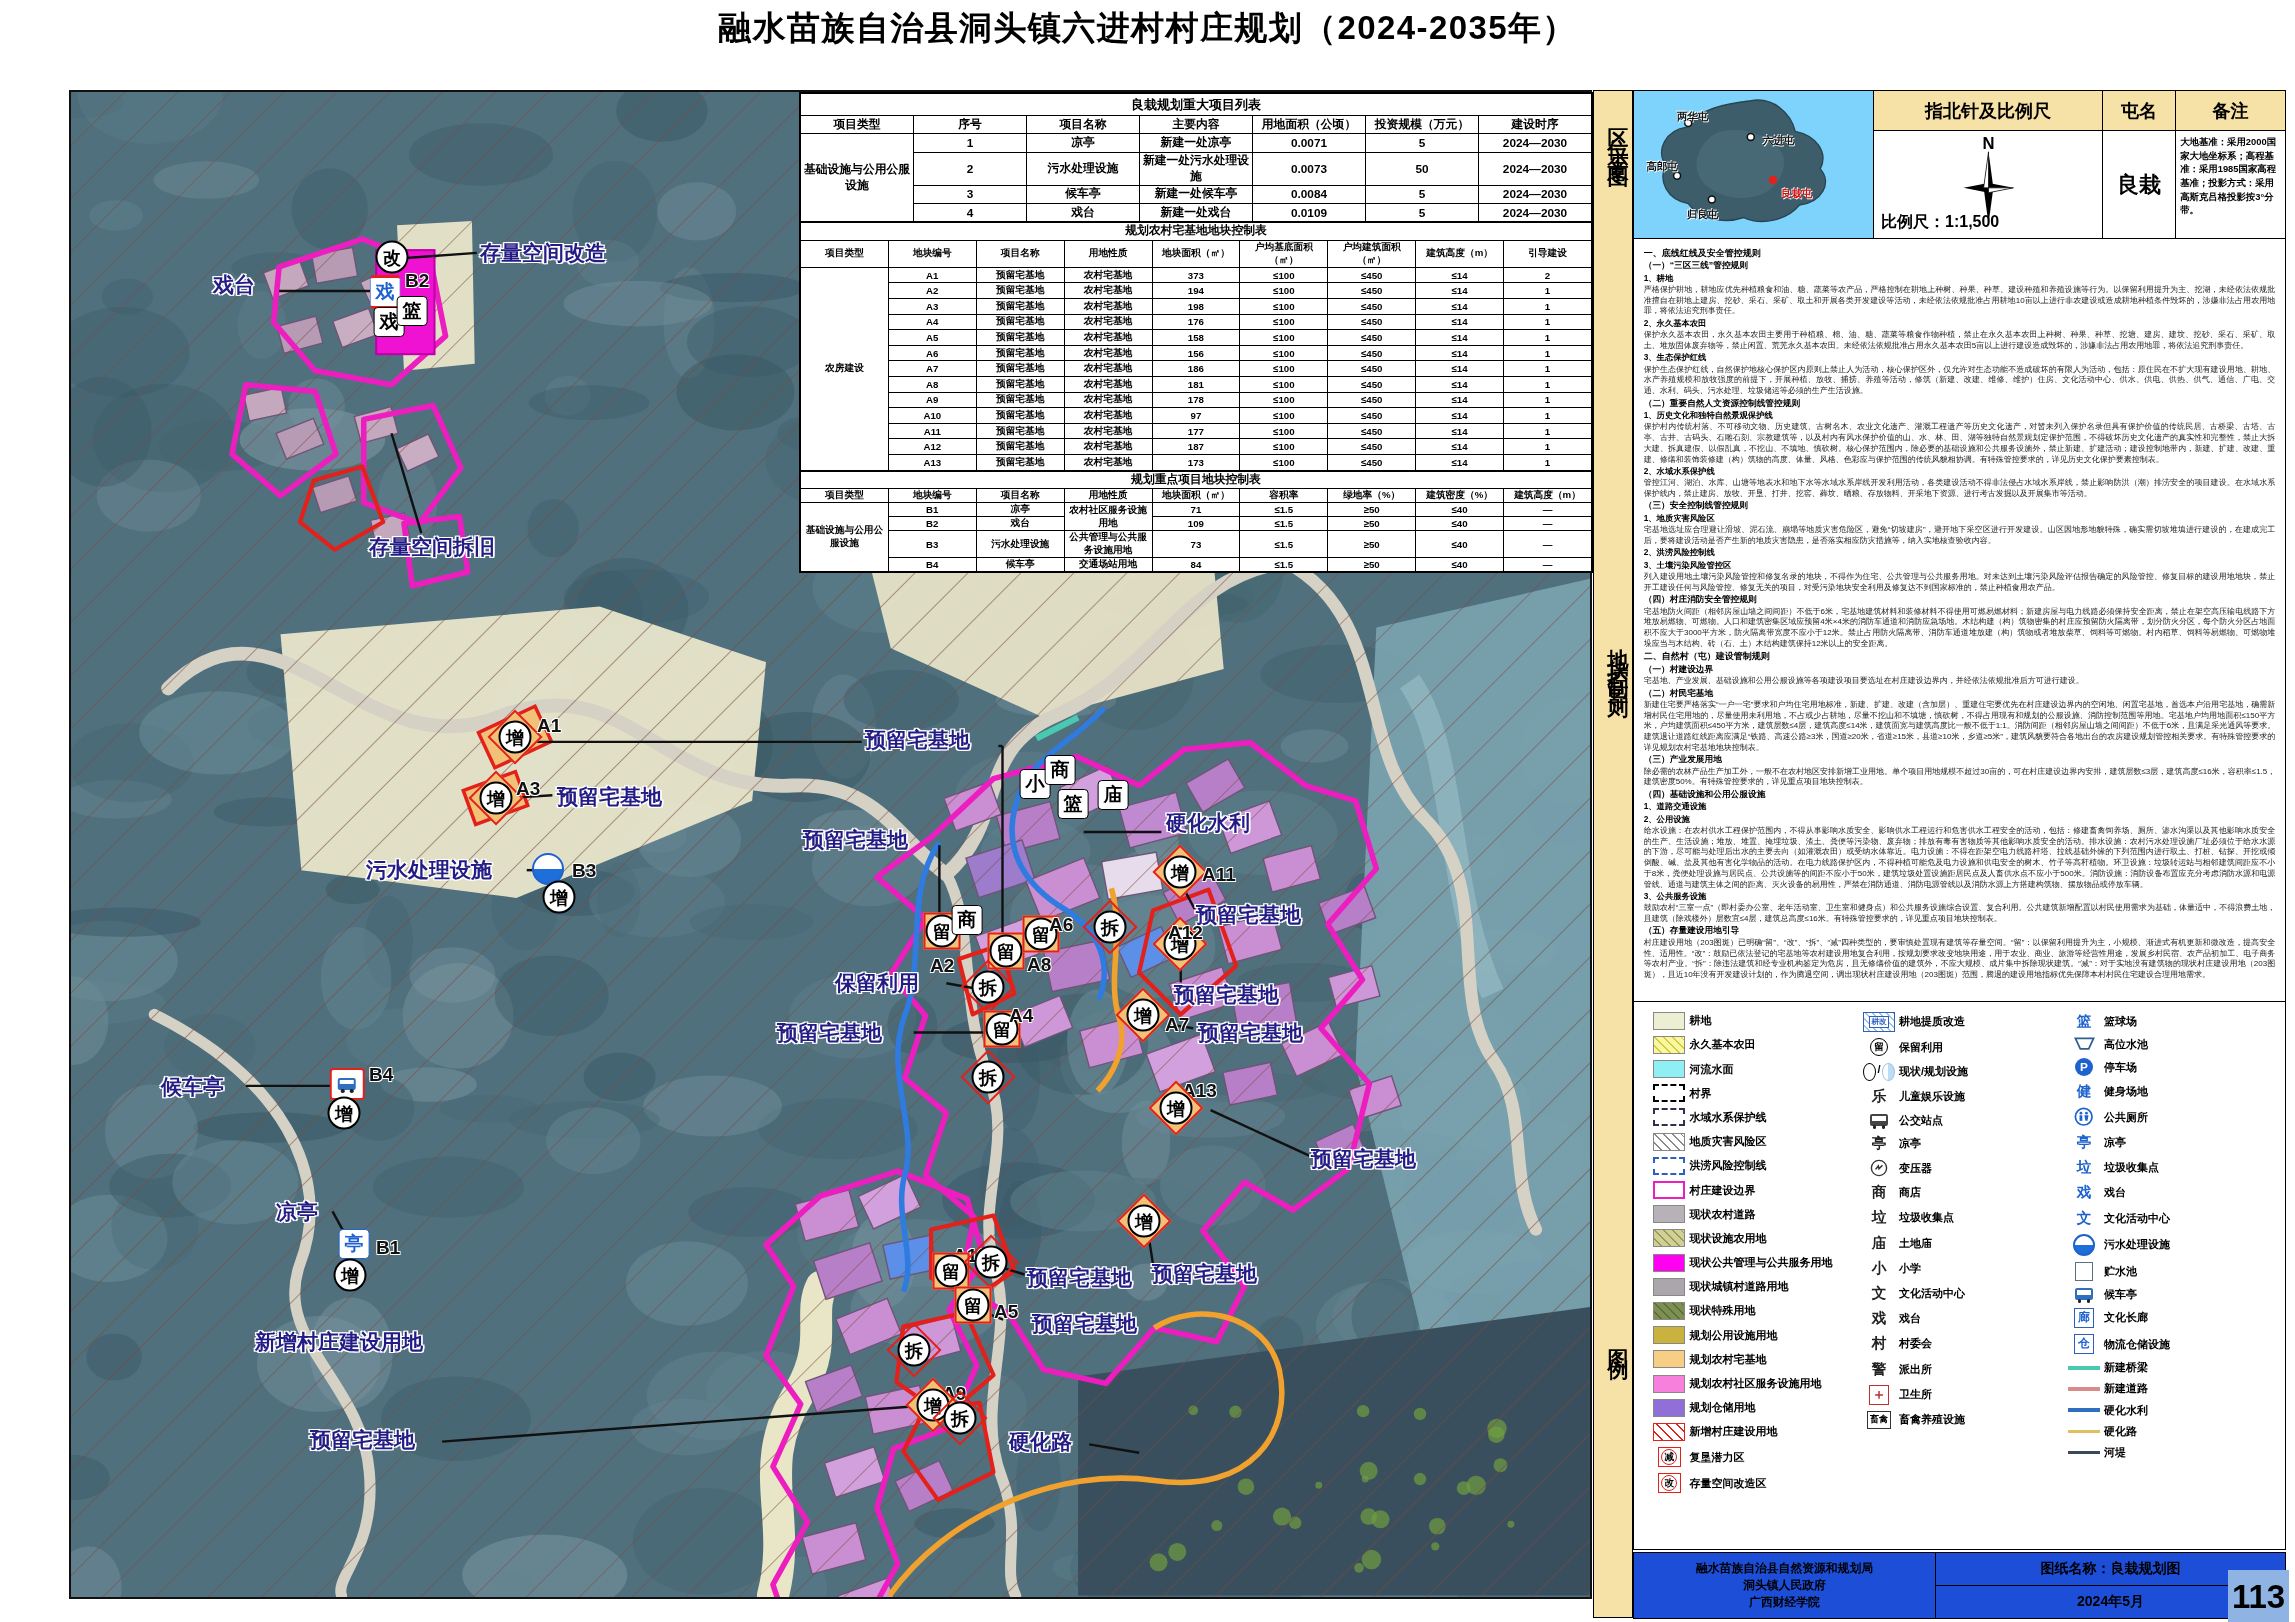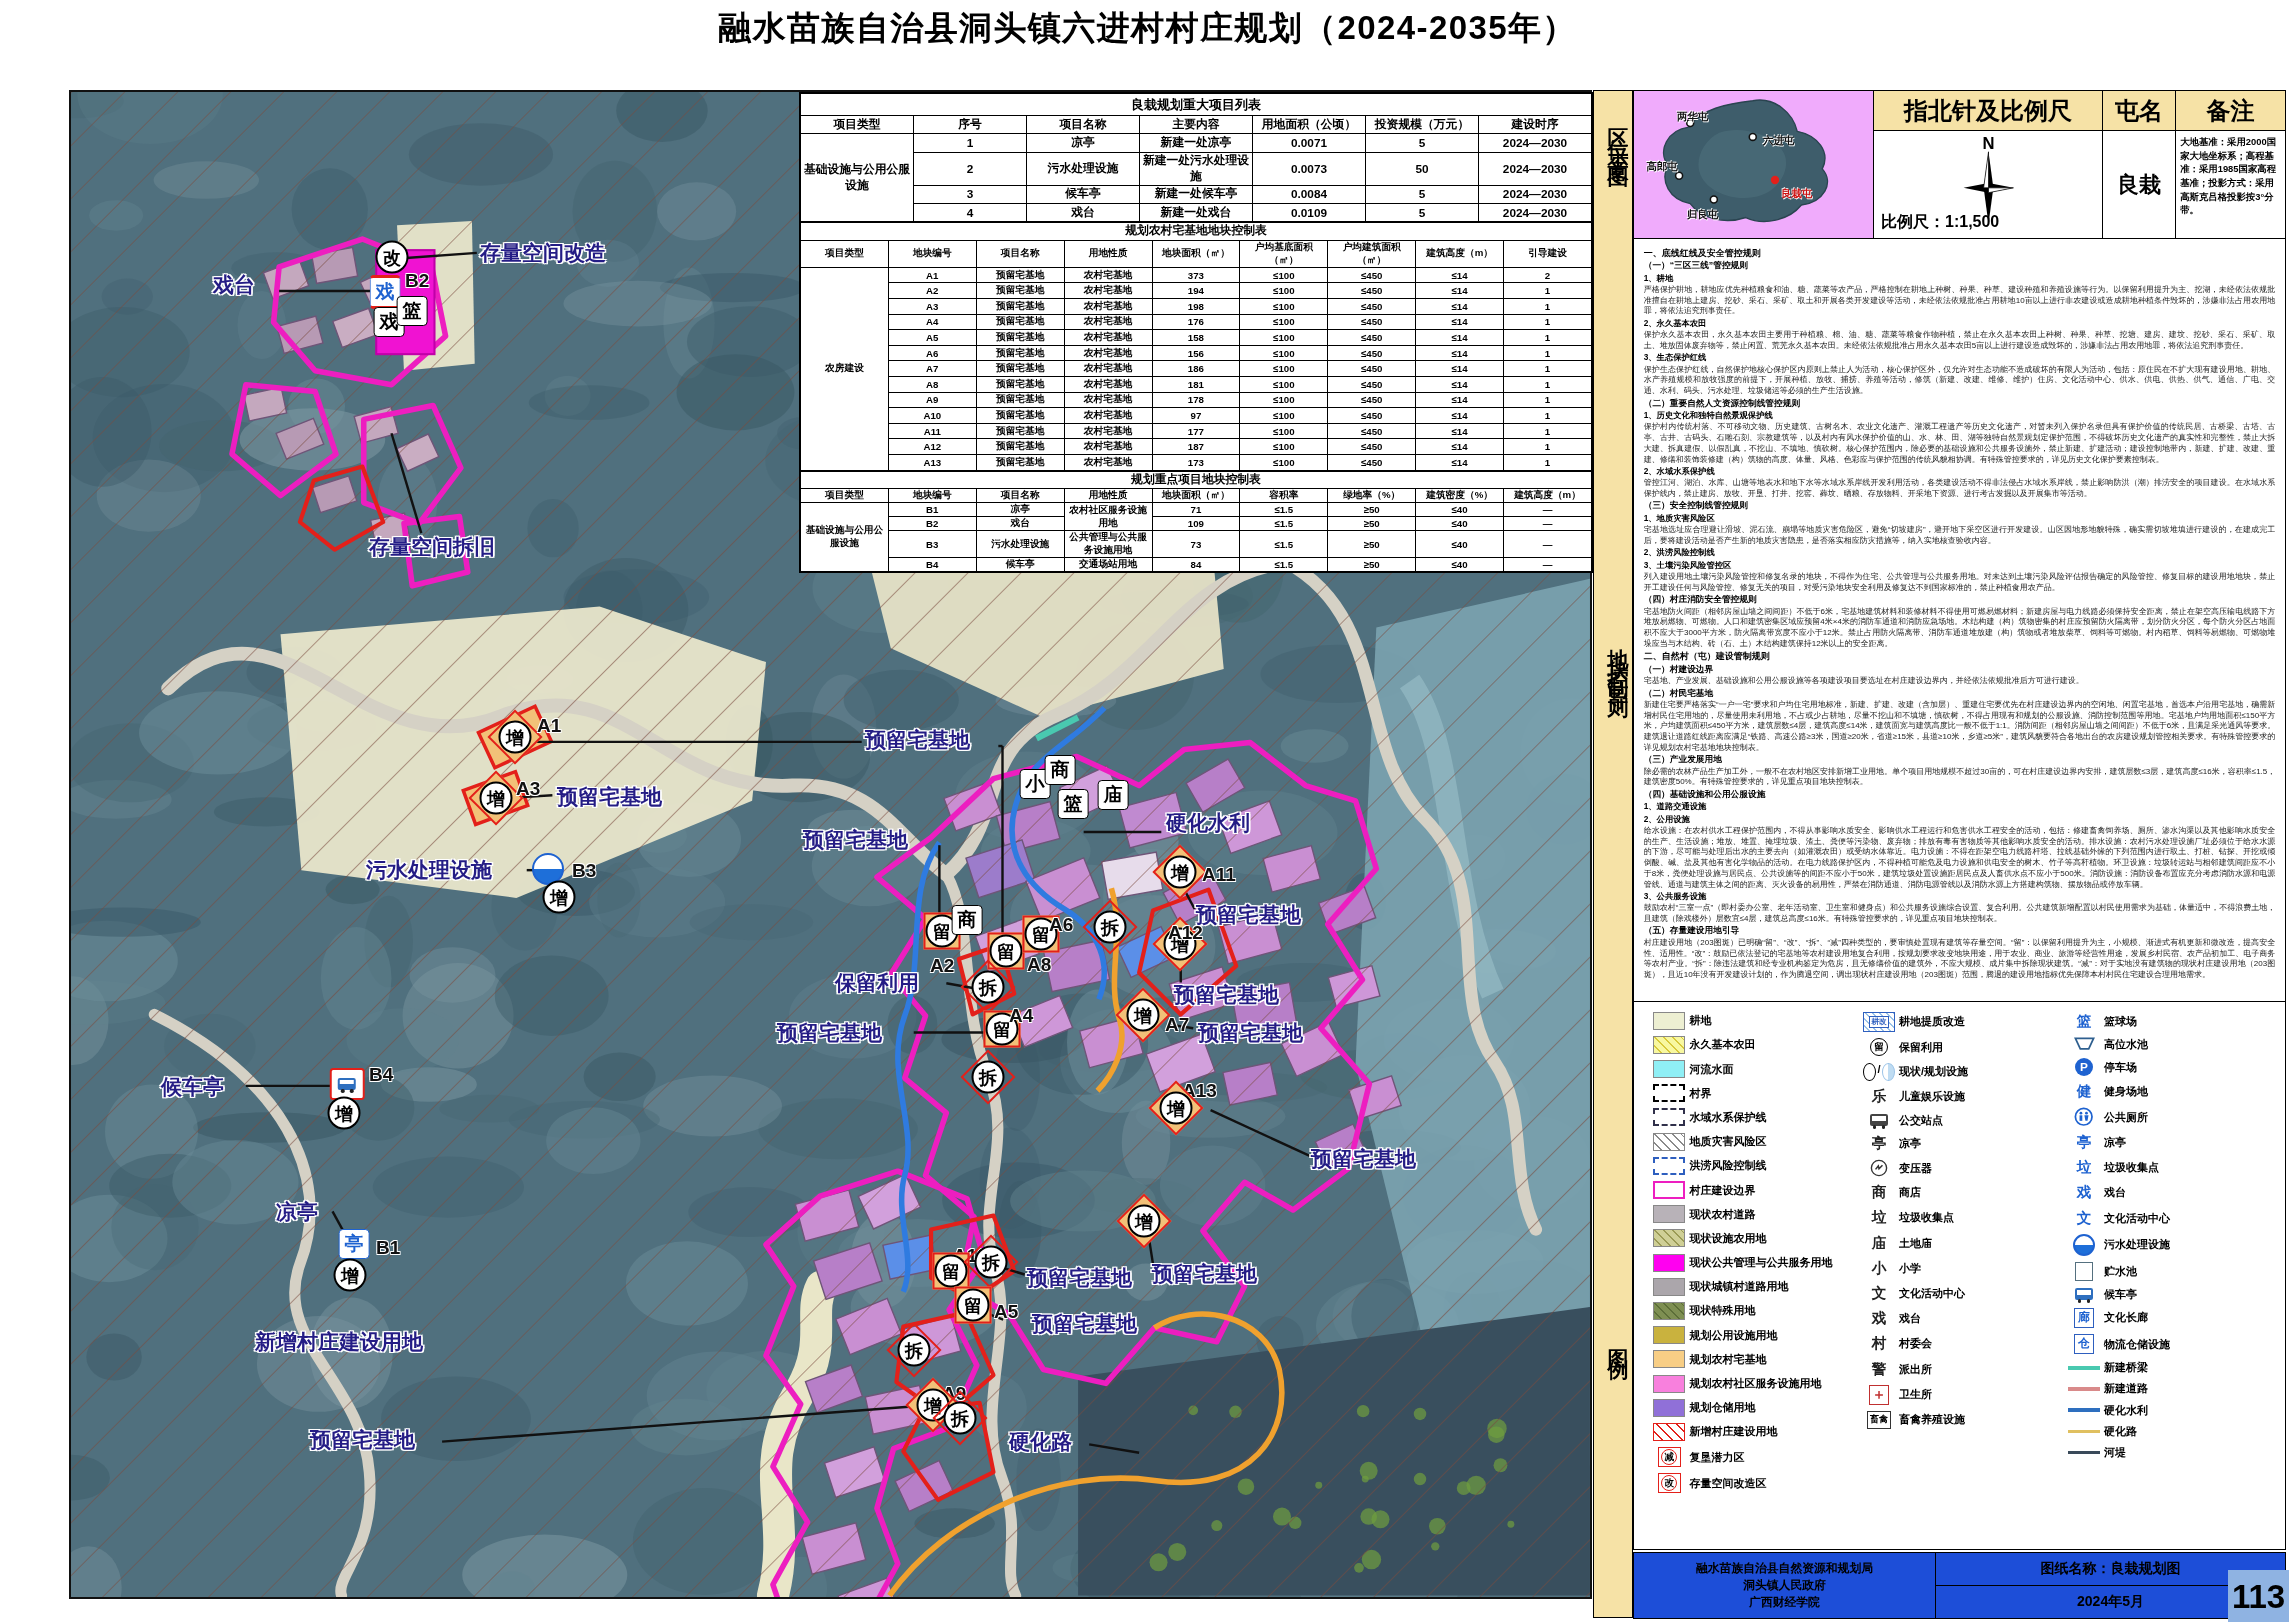--- a/index.html
+++ b/index.html
@@ -35,26 +35,26 @@
   .t1 td,.t1 th{font-size:11.8px;height:17.3px;}
   .t1 .cap{font-size:13px;height:21px;}
   .t2 td,.t2 th{font-size:9.7px;height:14.6px;}
   .t2 .cap{font-size:11.8px;height:16.6px;}
   .t3 td,.t3 th{font-size:9.7px;height:11.8px;}
   .t3 .cap{font-size:11.8px;height:16.6px;}
   
   .strip{position:absolute;left:1593px;top:90px;width:40px;height:1528px;background:#F6E2A6;border:1.7px solid #000;box-sizing:border-box;}
   .stitle{position:absolute;left:0;width:100%;text-align:center;font-size:21px;font-weight:900;writing-mode:vertical-rl;letter-spacing:9.7px;height:auto;}
   .nb{position:absolute;left:1633px;top:90px;width:653px;height:149px;border:1.7px solid #000;box-sizing:border-box;background:#fff;display:flex;}
-  .inset{width:239px;border-right:1.4px solid #000;position:relative;background:#f0abfc;text-align:right;}
+  .inset{width:239px;border-right:1.4px solid #000;position:relative;background:#7dd3fc;}
   .ilab{position:absolute;font-size:10.4px;font-weight:700;color:#111;text-shadow:0.7px 0.7px 0 #fff,-0.7px -0.7px 0 #fff;white-space:nowrap;}
   .ilab.red{color:#D01010;}
   .ntab{flex:1;display:flex;flex-direction:column;}
   .nhead{display:flex;height:39px;border-bottom:1.4px solid #000;background:#F6E2A6;}
-  .nhead div{display:flex;align-items:center;justify-content:center;font-size:24px;font-weight:900;border-right:1.4px solid #000;box-sizing:border-box;}
+  .nhead div{display:flex;align-items:center;justify-content:center;font-size:18px;font-weight:900;border-right:1.4px solid #000;box-sizing:border-box;}
   .nbody{flex:1;display:flex;}
   .nbody>div{border-right:1.4px solid #000;box-sizing:border-box;position:relative;}
   .ncol1{width:229px;} .ncol2{width:73px;display:flex;align-items:center;justify-content:center;font-size:22px;font-weight:900;}
   .ncol3{flex:1;border-right:none!important;padding:4.2px 4.2px;font-size:9.4px;font-weight:700;line-height:1.45;}
   .scaletxt{position:absolute;left:7px;bottom:5.5px;font-size:16px;font-weight:900;}
   .guide{position:absolute;left:1633px;top:239px;width:653px;height:763px;border:1.7px solid #000;border-top:none;box-sizing:border-box;background:#fff;
          padding:7px 9.7px;overflow:hidden;font-size:8px;line-height:1.34;color:#222;}
   .guide .g1{font-weight:900;font-size:9px;color:#000;}
   .guide .g2{font-weight:900;font-size:8.7px;color:#000;}
   .guide .g3{font-weight:900;font-size:8.3px;color:#000;}

